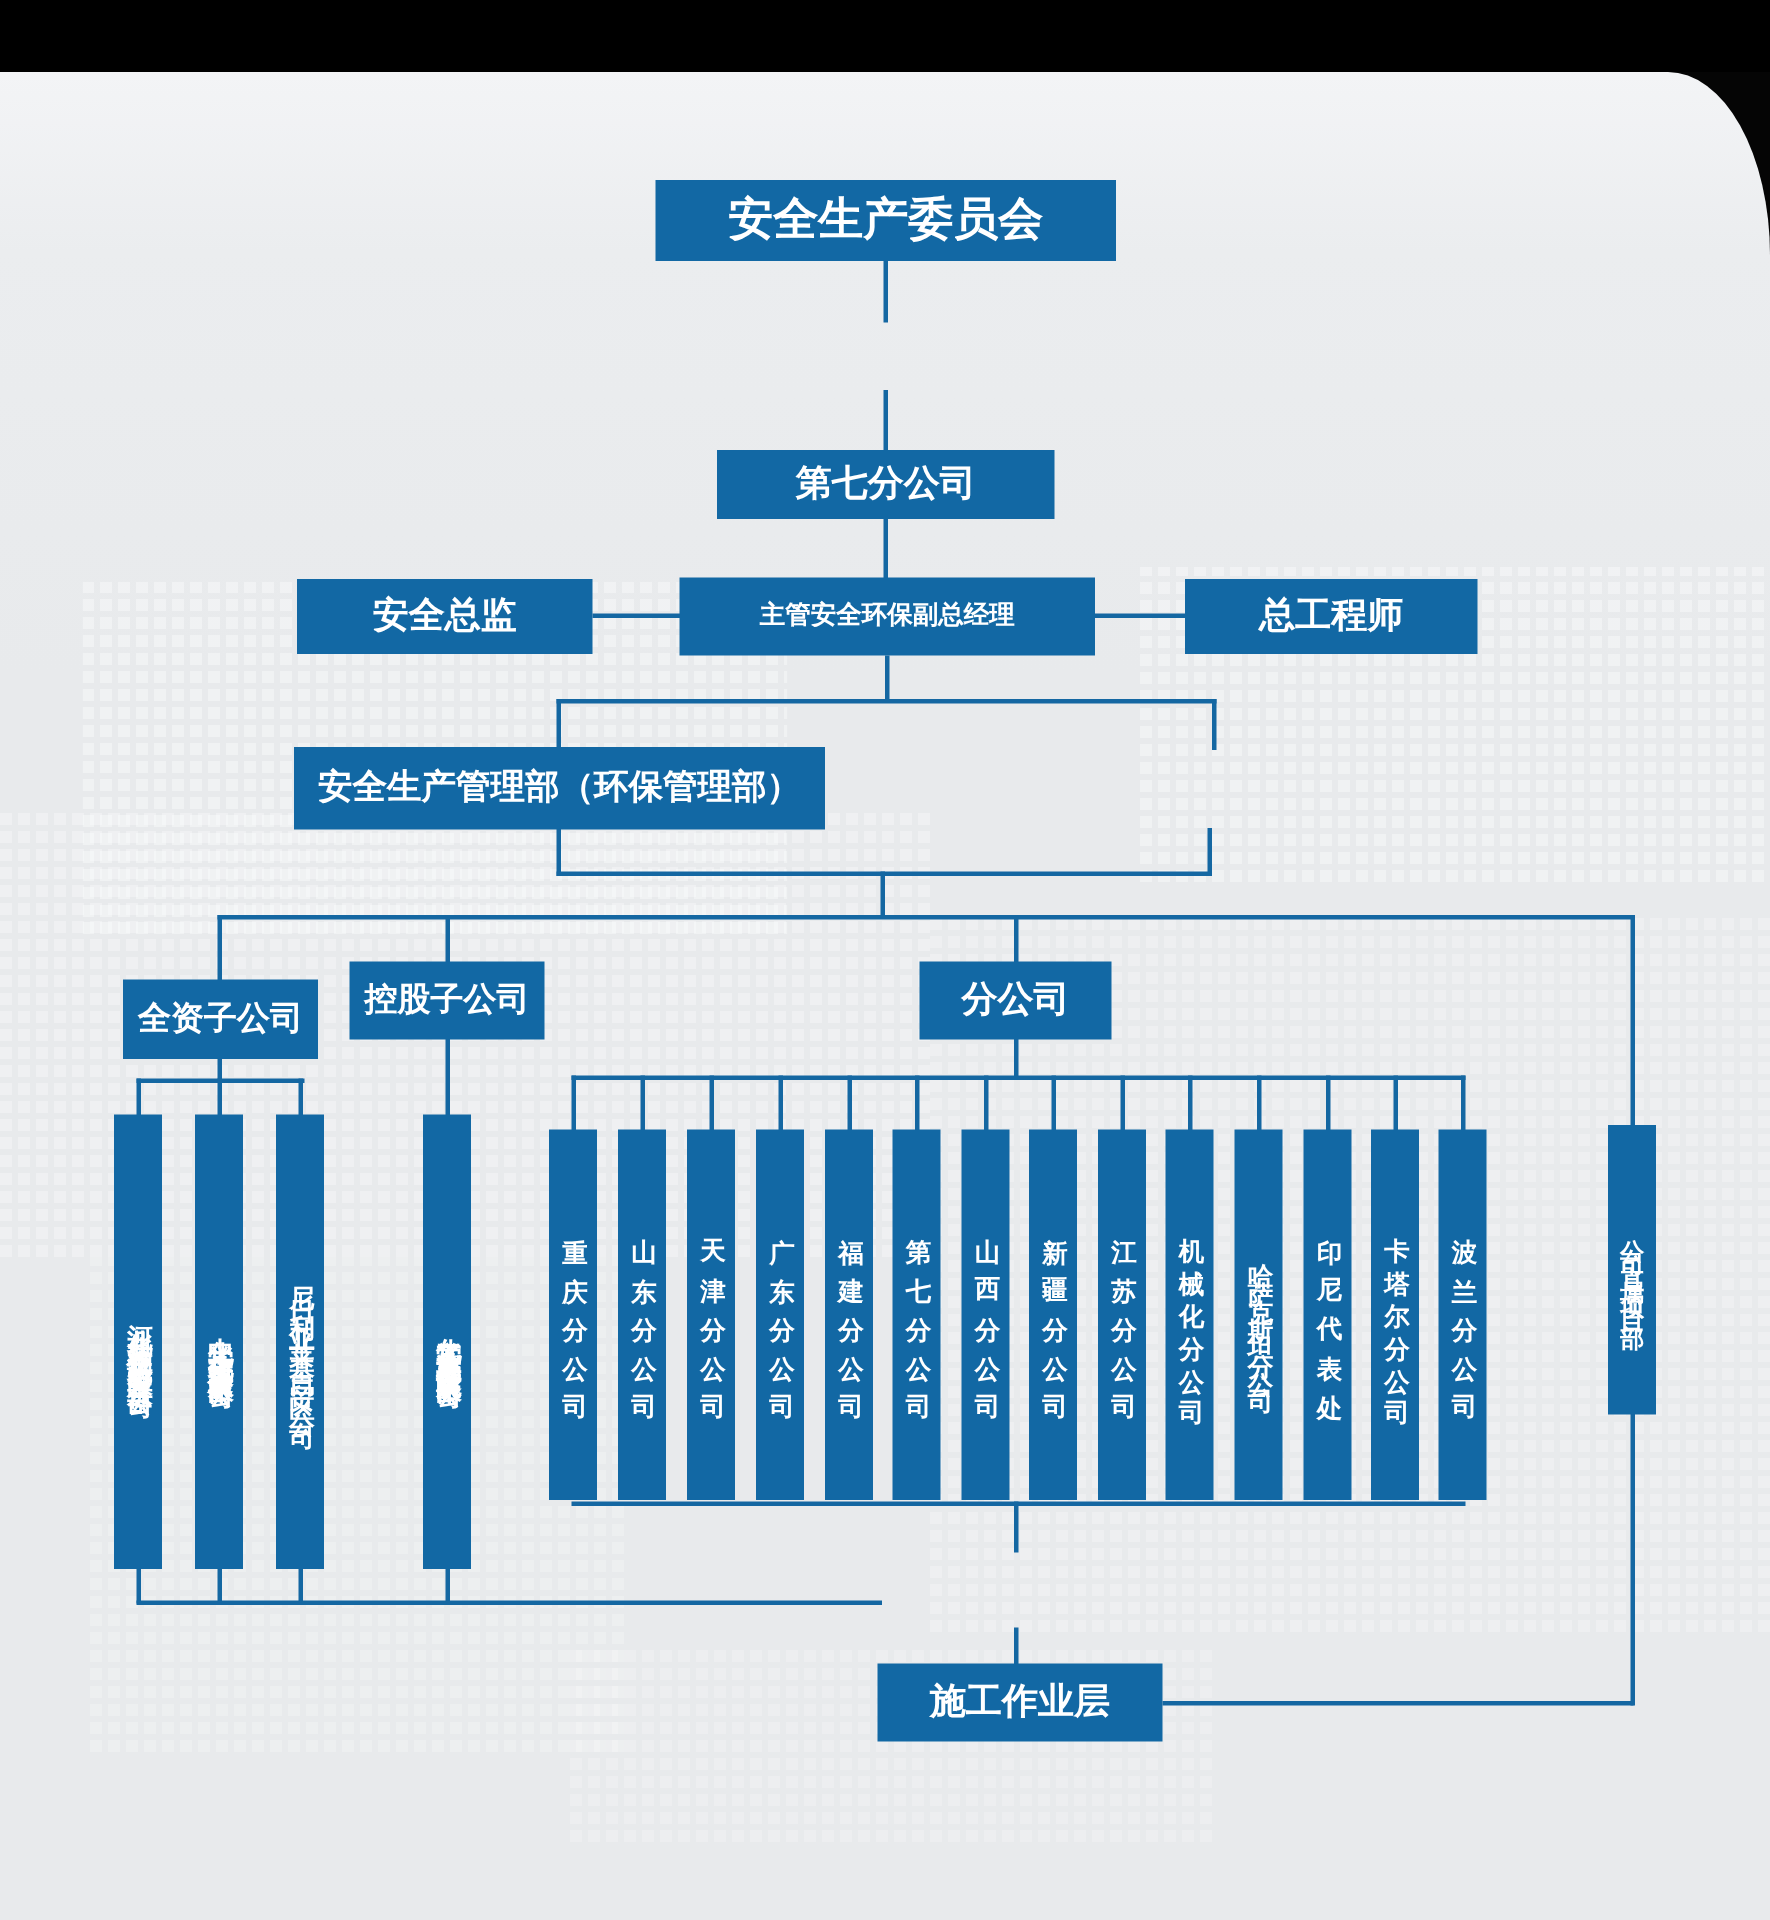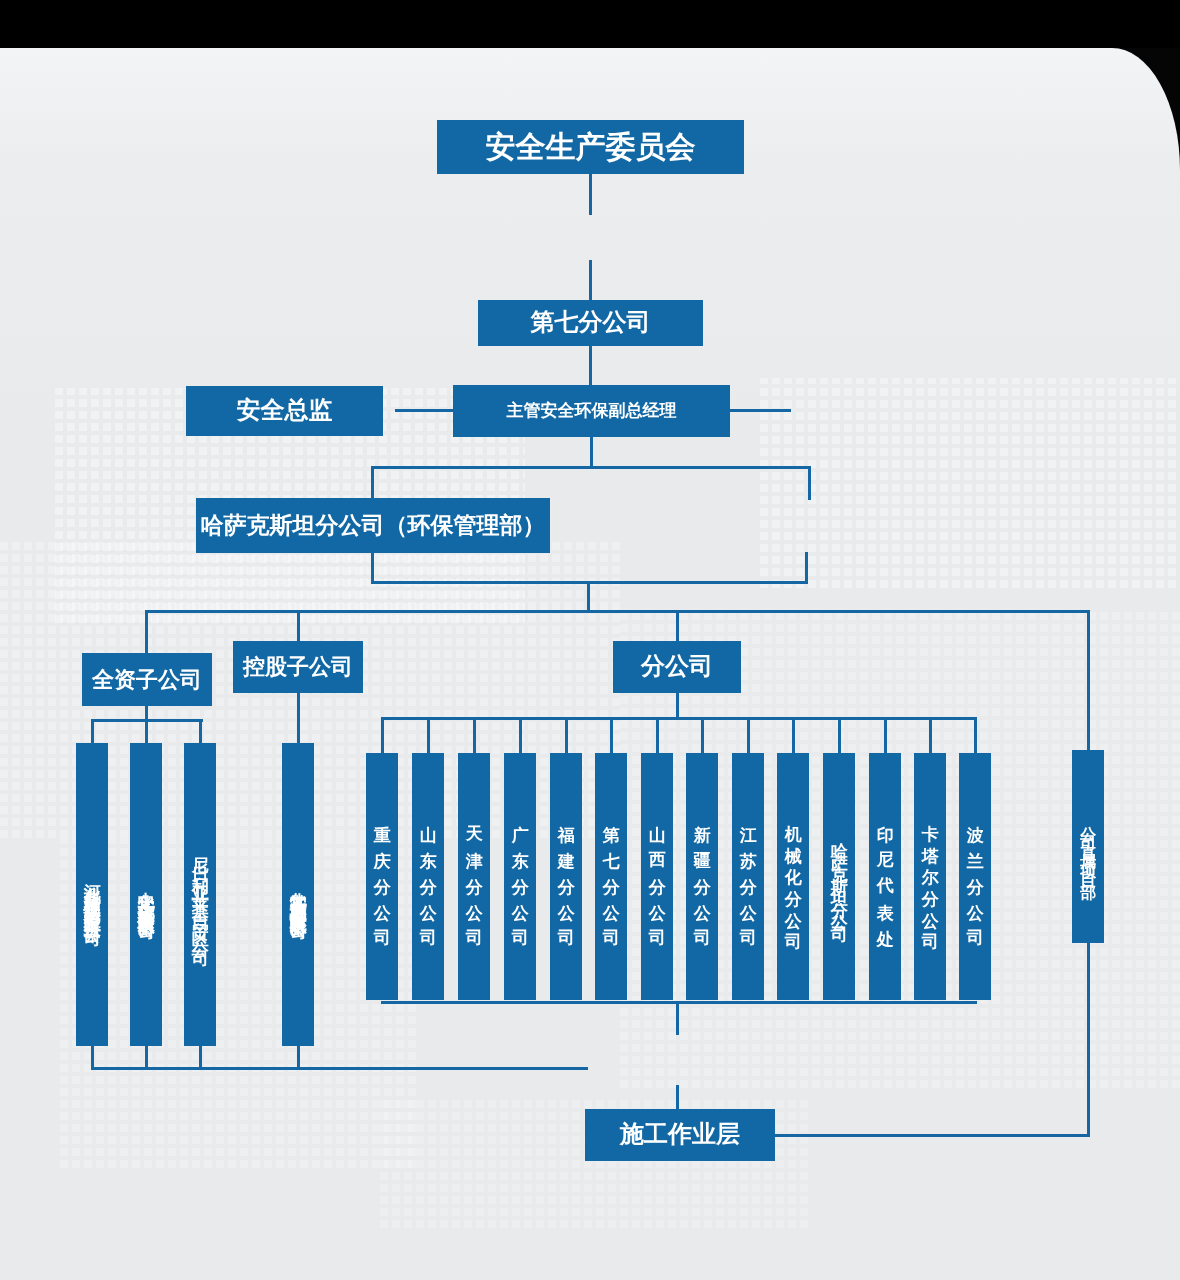--- a/index.html
+++ b/index.html
@@ -50,26 +50,27 @@
     <div class="dots" style="left:60px;top:790px;width:360px;height:330px;opacity:.35"></div>
     <div class="dots" style="left:760px;top:330px;width:420px;height:210px;opacity:.55"></div>
     <div class="dots" style="left:620px;top:560px;width:560px;height:480px;opacity:.4"></div>
     <div class="dots" style="left:380px;top:1050px;width:430px;height:130px;opacity:.3"></div>
 
     <div class="node" style="left:437px;top:72px;width:307px;height:54px;font-size:30px">安全生产委员会</div>
 
 
     <div class="node" style="left:478px;top:252px;width:225px;height:46px;font-size:24px">第七分公司</div>
 
-    <div class="node" style="left:186px;top:338px;width:197px;height:50px;font-size:24px">安全总监</div>
+    <div class="node" style="left:198px;top:338px;width:197px;height:50px;font-size:24px">安全总监</div>
 
     <div class="node" style="left:453px;top:337px;width:277px;height:52px;font-size:17px">主管安全环保副总经理</div>
 
+    <div class="node" style="left:790px;top:338px;width:195px;height:50px;font-size:24px">总工程师</div>
 
-    <div class="node" style="left:196px;top:450px;width:354px;height:55px;font-size:23px">哈萨克斯坦分公司（环保管理部）</div>
+    <div class="node" style="left:196px;top:450px;width:354px;height:55px;font-size:23px">安全生产管理部（环保管理部）</div>
 
 
     <div class="node" style="left:82px;top:605px;width:130px;height:53px;font-size:22px">全资子公司</div>
 
     <div class="node" style="left:233px;top:593px;width:130px;height:52px;font-size:22px">控股子公司</div>
 
     <div class="node" style="left:613px;top:593px;width:128px;height:52px;font-size:24px">分公司</div>
 
 
     <div class="node" style="left:585px;top:1061px;width:190px;height:52px;font-size:24px">施工作业层</div>

